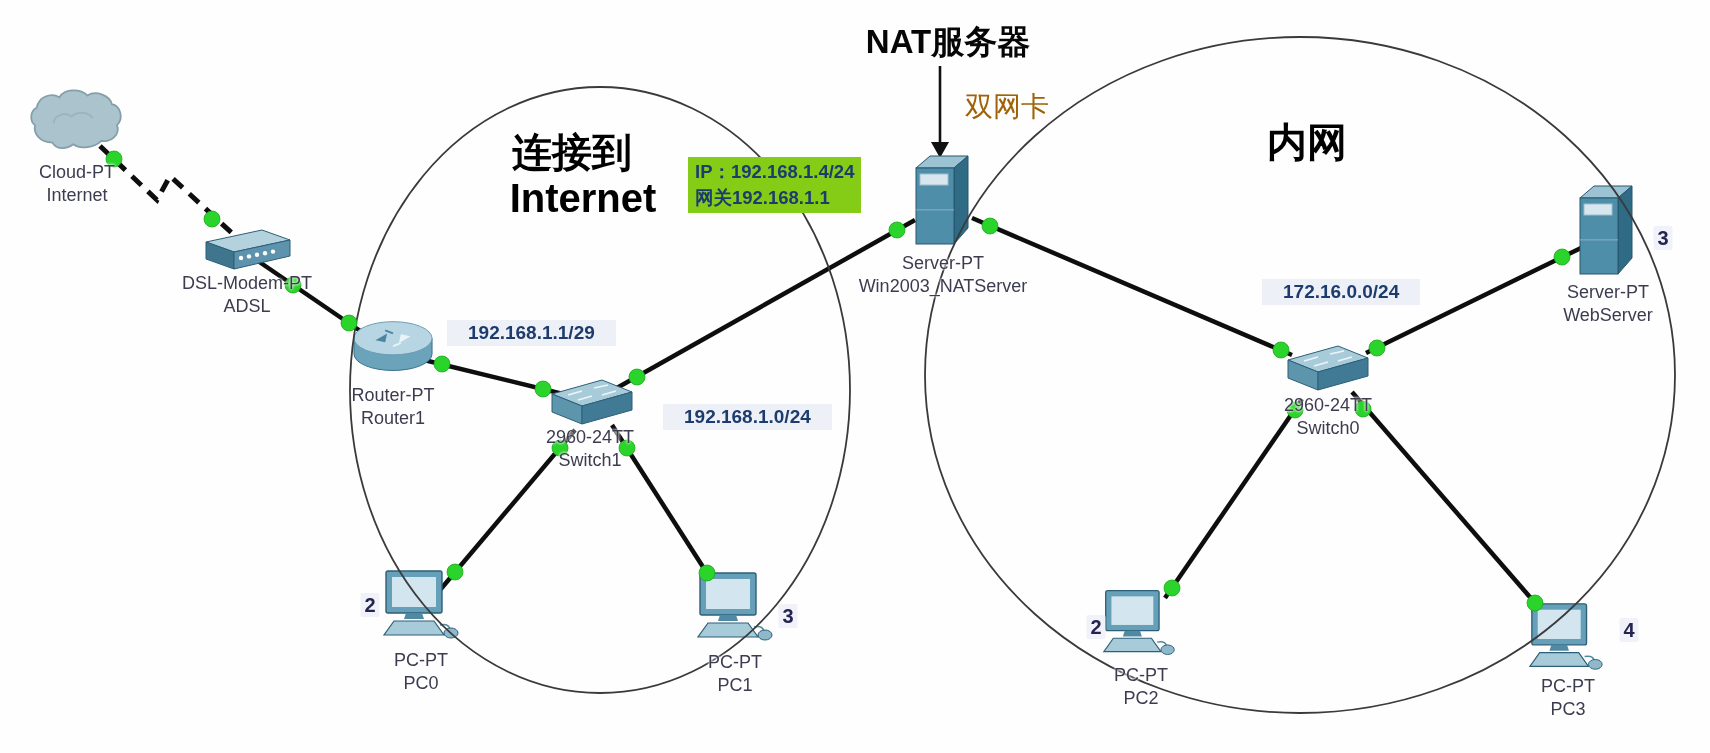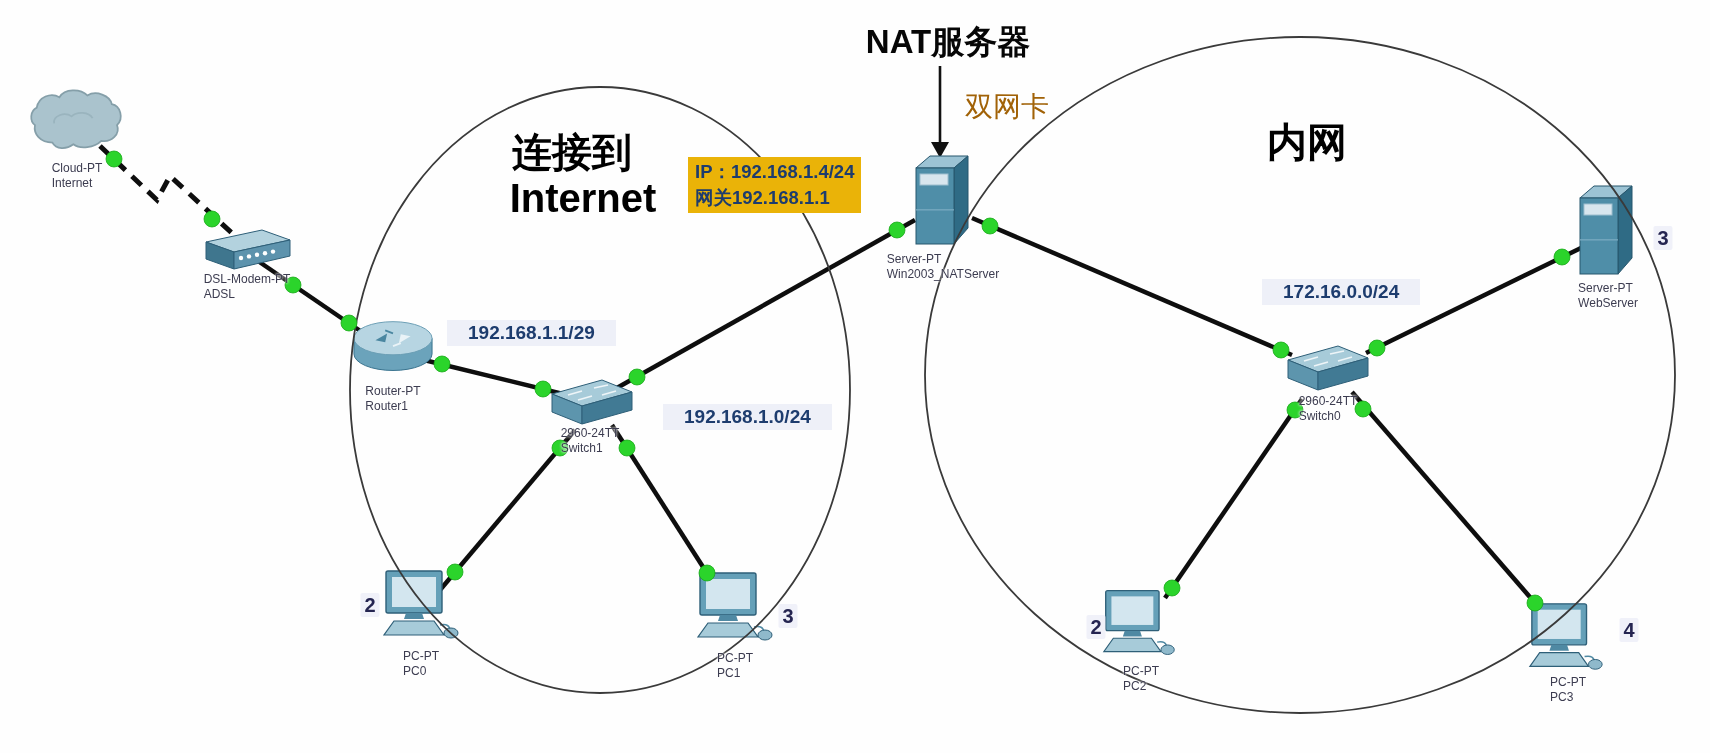--- a/index.html
+++ b/index.html
@@ -2,31 +2,31 @@
 <html><head>
 <meta charset="utf-8">
 <style>
   html,body{margin:0;padding:0;background:#fff;}
   .canvas{
     position:relative;width:1710px;height:753px;background:#fefefe;overflow:hidden;
     font-family:"Liberation Sans","DejaVu Sans",sans-serif;
   }
   .canvas svg{position:absolute;left:0;top:0;}
   .dev-label{
-    position:absolute;transform:translateX(-50%);
-    font-size:12px;line-height:1.28;color:#3c3c50;white-space:nowrap;
+    position:absolute;transform:translateX(-50%);text-align:center;
+    font-size:18px;line-height:1.28;color:#3c3c50;white-space:nowrap;
     text-shadow:0 0 3px #fff,0 0 3px #fff;
   }
   .ip-label{
     position:absolute;font-size:19px;font-weight:bold;color:#1d3c6e;
     background:#eef0f8;padding:1px 21px;white-space:nowrap;line-height:1.25;
   }
   .ip-note{
     position:absolute;font-size:18.5px;font-weight:bold;color:#1d3c6e;
-    background:#eab308;padding:2px 7px;white-space:nowrap;line-height:1.4;
+    background:#84cc16;padding:2px 7px;white-space:nowrap;line-height:1.4;
   }
   .port-badge{
     position:absolute;transform:translate(-50%,-50%);
     font-size:20px;font-weight:bold;color:#242450;background:#f0f1f9;
     padding:0 4px;border-radius:2px;line-height:1.2;
   }
   .zone-title{
     position:absolute;transform:translateX(-50%);font-weight:bold;color:#000;
     font-size:40px;white-space:nowrap;line-height:1.1;
   }

